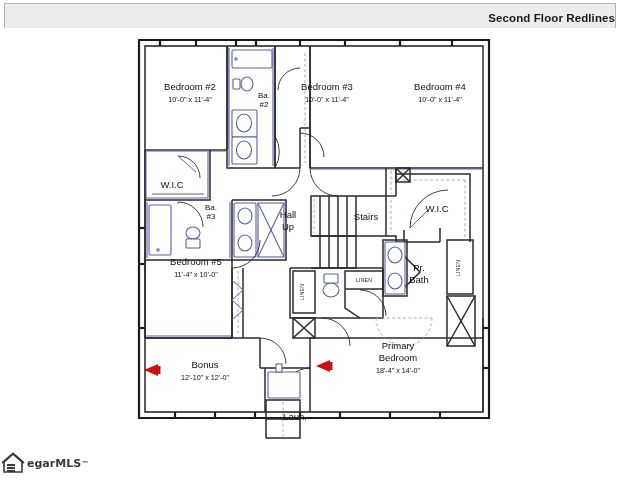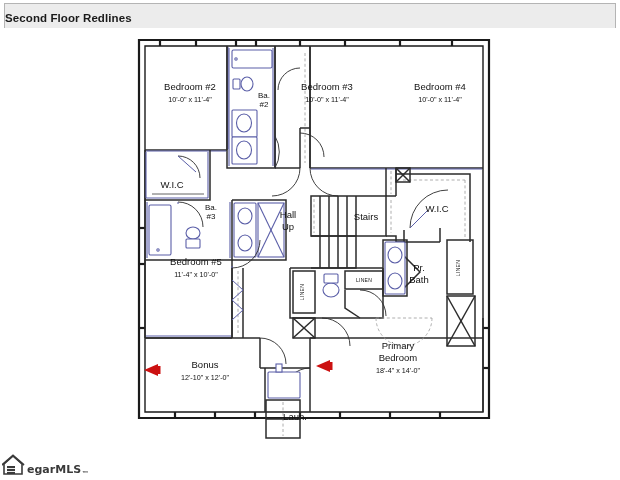--- a/index.html
+++ b/index.html
@@ -21,21 +21,21 @@
     left: 4px;
     top: 3px;
     width: 612px;
     height: 31px;
     box-sizing: border-box;
     background: #ececec;
     border: 1px solid #b4b4b4;
     border-bottom: 2px solid #8a8a8a;
     display: flex;
     align-items: center;
-    justify-content: flex-start;
+    justify-content: flex-end;
   }
   .titlebar-text {
     font-size: 11.5px;
     font-weight: bold;
     color: #1a1a1a;
     letter-spacing: .1px;
   }
 
   
   .plan {
@@ -48,21 +48,21 @@
   .plan svg { display: block; }
 
   
   .watermark {
     position: absolute;
     left: 2px;
     top: 450px;
     width: 120px;
     height: 26px;
     display: flex;
-    align-items: flex-end;
+    align-items: center;
     gap: 1px;
   }
   .wm-text {
     font-size: 11px;
     font-weight: bold;
     color: #3a3a3a;
     font-family: "DejaVu Sans", sans-serif;
   }
   .wm-tm {
     font-size: 6px;

